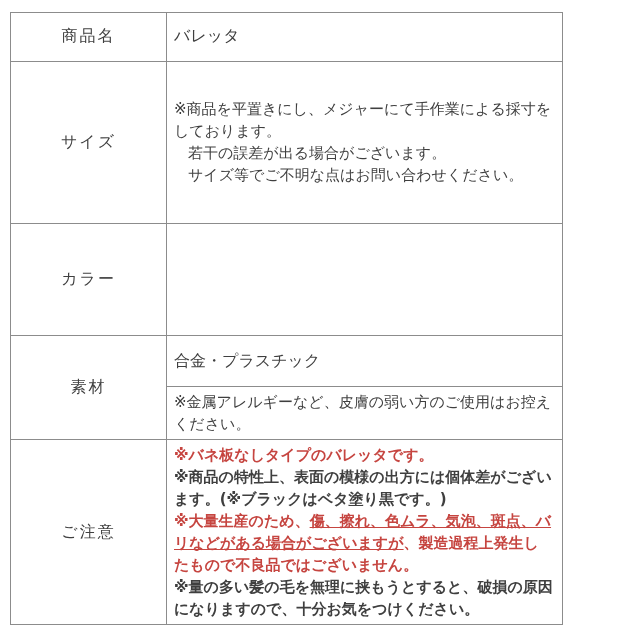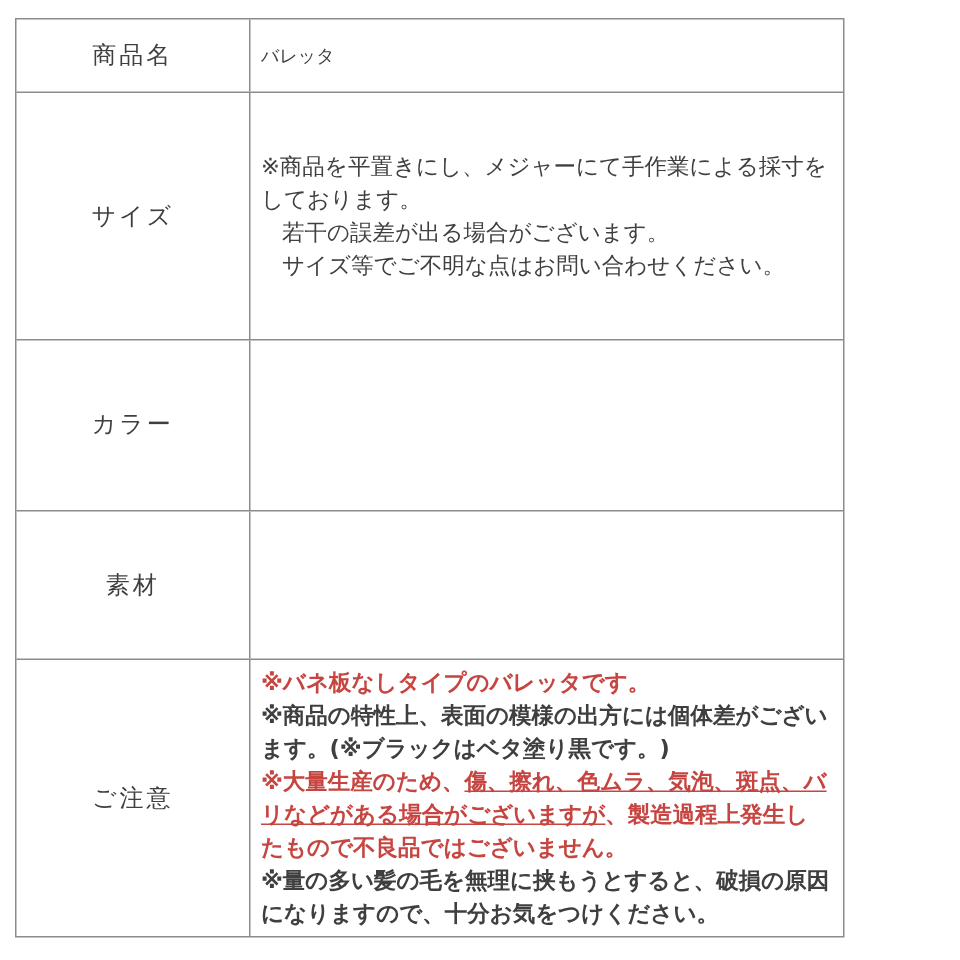--- a/index.html
+++ b/index.html
@@ -34,21 +34,21 @@
     border-right:1px solid var(--border);
     display:flex;align-items:center;justify-content:center;
     font-size:16px;letter-spacing:2px;
   }
   .content-cell{flex:1;display:flex;flex-direction:column;min-width:0;}
   .section{
     display:flex;flex-direction:column;justify-content:center;
     padding:4px 8px 4px 7px;
   }
   .section.divider{border-bottom:1px solid var(--border);}
-  .section.value{font-size:12px;}
+  .section.value{font-size:16px;}
   .section.note{font-size:15px;line-height:22px;}
   .section.fill{flex:1;}
   .h-size-value{height:82px;}
   .h-color-value{height:56px;}
   .h-material-value{height:51px;}
   .section p{margin:0;}
   .indented{padding-left:14px;}
   .caution{line-height:23px;font-weight:bold;}
   .red{color:var(--accent-red);}
   .underline{text-decoration:underline;}
@@ -75,20 +75,26 @@
       </div>
     </div>
   </div>
 
   <div class="row row-color">
     <div class="label-cell">カラー</div>
   </div>
 
   <div class="row row-material">
     <div class="label-cell">素材</div>
+    <div class="content-cell">
+      <div class="section value divider h-material-value">合金・プラスチック</div>
+      <div class="section note fill">
+        <p>※金属アレルギーなど、皮膚の弱い方のご使用はお控えください。</p>
+      </div>
+    </div>
   </div>
 
   <div class="row row-caution">
     <div class="label-cell">ご注意</div>
     <div class="content-cell">
       <div class="section note caution fill">
         <p class="red">※バネ板なしタイプのバレッタです。</p>
         <p>※商品の特性上、表面の模様の出方には個体差がございます。(※ブラックはベタ塗り黒です。)</p>
         <p class="red"><span>※大量生産のため、</span><span class="underline">傷、擦れ、色ムラ、気泡、斑点、バリなどがある場合がございますが</span><span>、製造過程上発生したもので不良品ではございません。</span></p>
         <p>※量の多い髪の毛を無理に挟もうとすると、破損の原因になりますので、十分お気をつけください。</p>

